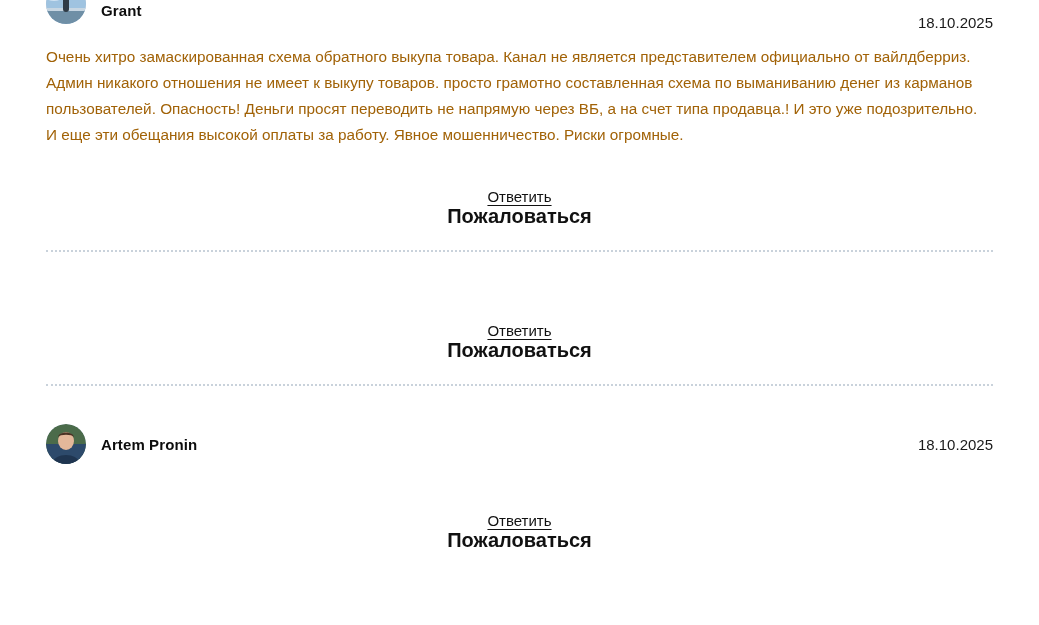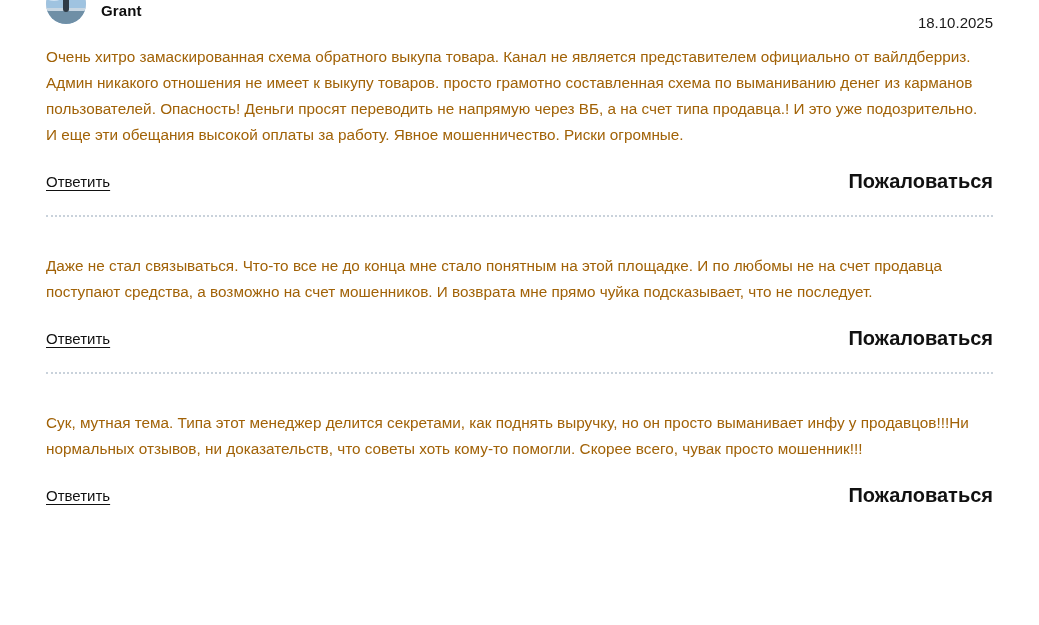--- a/index.html
+++ b/index.html
@@ -57,24 +57,25 @@
   .body-text {
     font-size: 15.3px;
     line-height: 26px;
     color: #a16207;
     margin-top: 6px;
     padding-right: 6px;
     text-align: left;
   }
   .actions {
     display: flex;
-    justify-content: space-between;
+    justify-content: center;
     align-items: center;
-    margin-top: 22px;
+    margin-top: 40px;
     padding-bottom: 22px;
+    flex-direction: column;
   }
   .reply-link {
     font-size: 15px;
     color: #111111;
     text-decoration: underline;
     text-underline-offset: 3px;
     cursor: pointer;
   }
   .report-link {
     font-size: 20px;
@@ -126,30 +127,48 @@
     <div class="body-text">Очень хитро замаскированная схема обратного выкупа товара. Канал не является представителем официально от вайлдберриз. Админ никакого отношения не имеет к выкупу товаров. просто грамотно составленная схема по выманиванию денег из карманов пользователей. Опасность! Деньги просят переводить не напрямую через ВБ, а на счет типа продавца.! И это уже подозрительно. И еще эти обещания высокой оплаты за работу. Явное мошенничество. Риски огромные.</div>
     <div class="actions">
       <span class="reply-link">Ответить</span>
       <span class="report-link">Пожаловаться</span>
     </div>
     <hr class="divider">
     <div class="spacer-after-divider"></div>
   </div>
 
   <div class="comment">
-    <div class="body-text">Даже не стал связываться. Что-то все не до конца мне стало понятным на этой площадке. И по любомы не на счет продавца поступают средства, а возможно на счет мошенников. И возврата мне прямо чуйка подсказывает, что не последует.</div>
     <div class="actions">
       <span class="reply-link">Ответить</span>
       <span class="report-link">Пожаловаться</span>
     </div>
     <hr class="divider">
     <div class="spacer-after-divider"></div>
   </div>
 
   <div class="comment">
-    <div class="body-text">Сук, мутная тема. Типа этот менеджер делится секретами, как поднять выручку, но он просто выманивает инфу у продавцов!!!Ни нормальных отзывов, ни доказательств, что советы хоть кому-то помогли. Скорее всего, чувак просто мошенник!!!</div>
+    <div class="comment-head">
+      <div class="avatar">
+        <svg viewBox="0 0 40 40" xmlns="http://www.w3.org/2000/svg" aria-hidden="true">
+          <defs>
+            <clipPath id="c3">
+                <circle cx="20" cy="20" r="20"></circle>
+              </clipPath>
+          </defs>
+          <g clip-path="url(#c3)">
+            <rect width="40" height="40" fill="#4b6b4a"></rect>
+            <rect x="0" y="20" width="40" height="20" fill="#2d4a6b"></rect>
+            <ellipse cx="20" cy="17" rx="8" ry="9" fill="#e3b79a"></ellipse>
+            <path d="M12 13 C13 7 27 7 28 13 C26 10 14 10 12 13 Z" fill="#4a3224"></path>
+            <path d="M6 40 C8 28 32 28 34 40 Z" fill="#1f3550"></path>
+          </g>
+        </svg>
+      </div>
+      <div class="author">Artem Pronin</div>
+      <div class="date">18.10.2025</div>
+    </div>
     <div class="actions">
       <span class="reply-link">Ответить</span>
       <span class="report-link">Пожаловаться</span>
     </div>
   </div>
 
 </div>
 
 </body></html>

